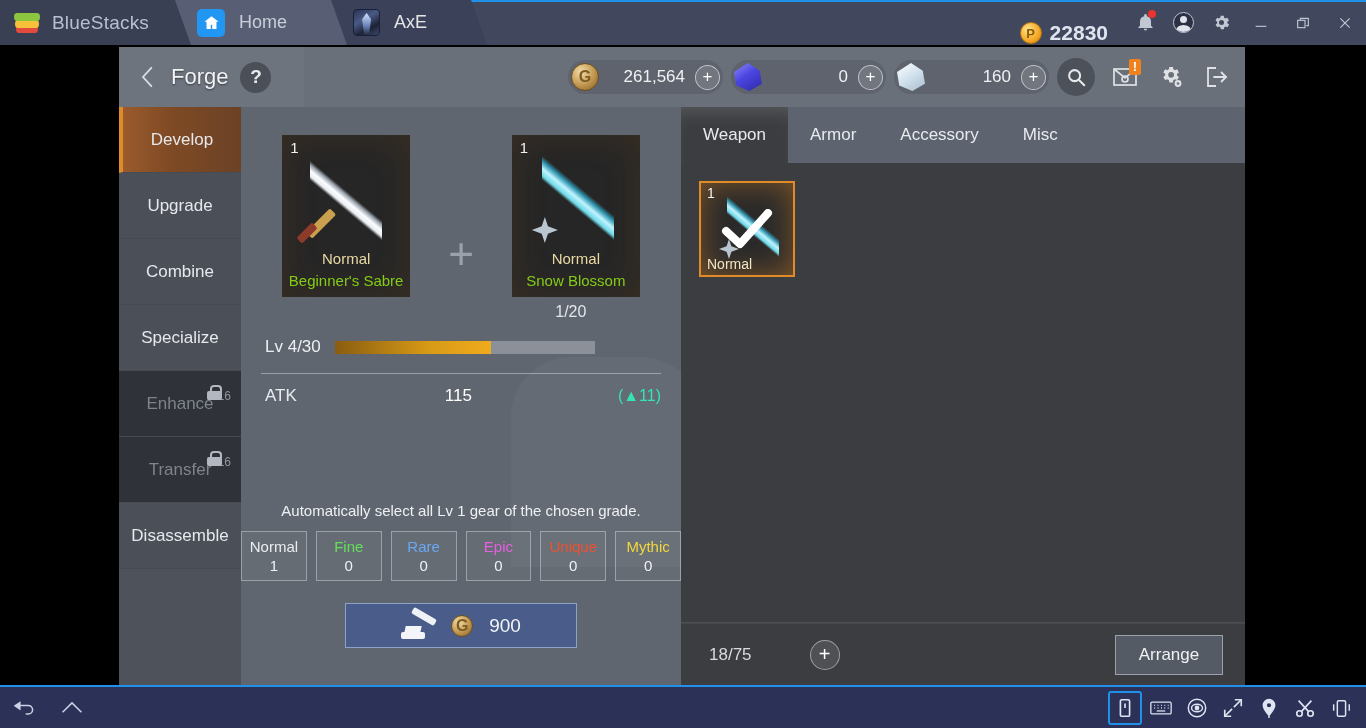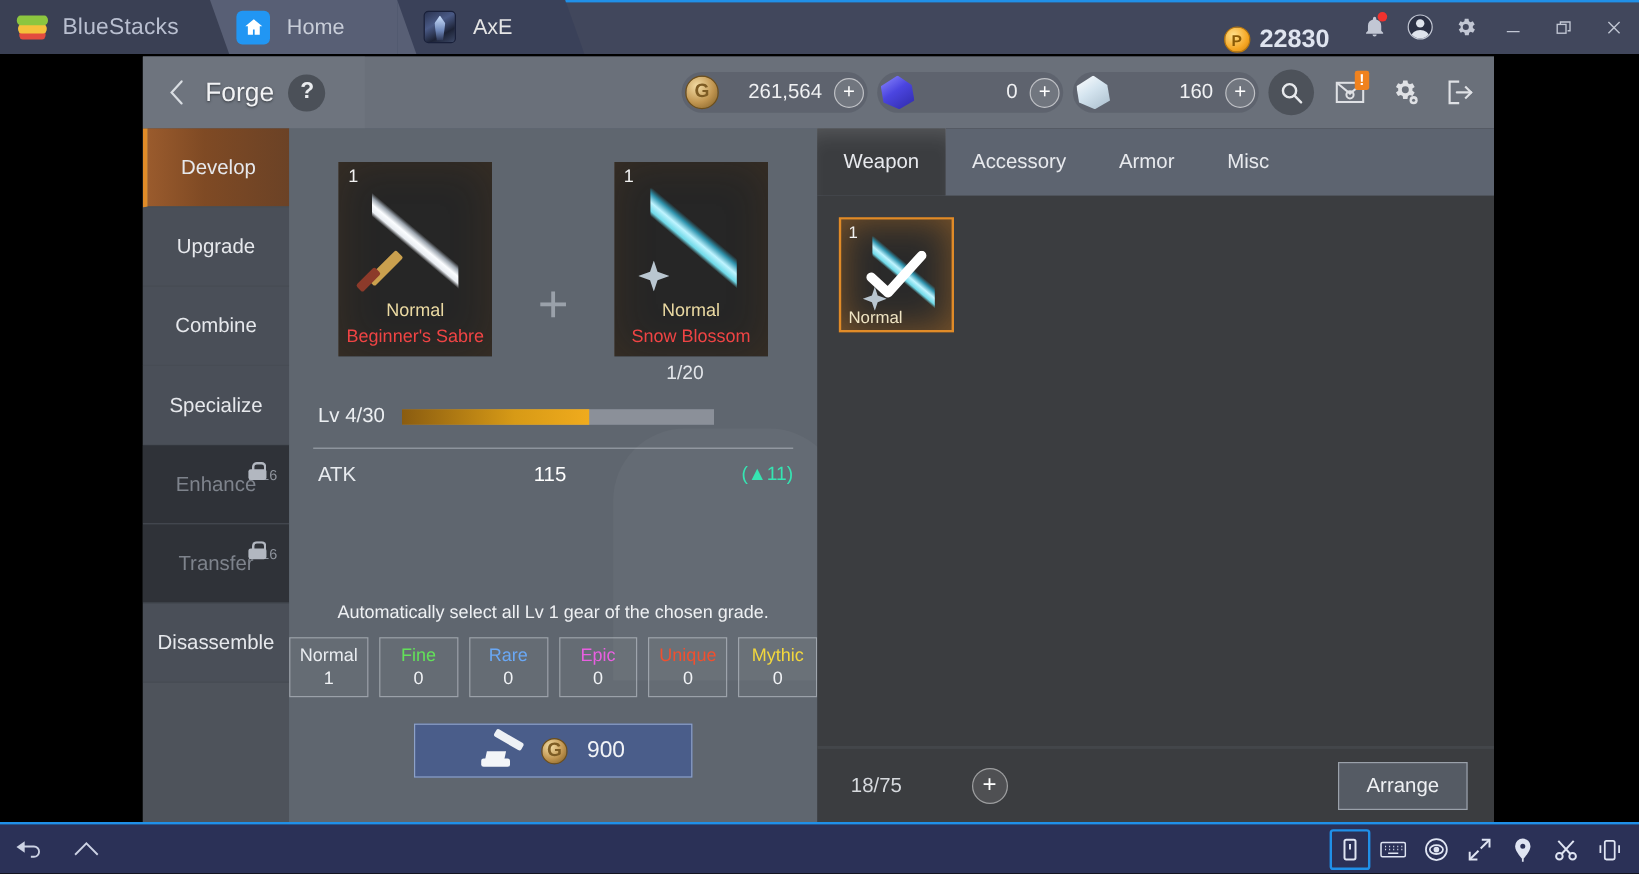--- a/index.html
+++ b/index.html
@@ -175,21 +175,21 @@
   .craft .bgblob{position:absolute;right:-20px;top:250px;width:190px;height:210px;background:rgba(255,255,255,.035);border-radius:60px 60px 0 0;}
   .cards { display:flex; align-items:flex-start; justify-content:center; padding-top: 28px; gap: 38px; }
   .card {
     width: 128px; height: 162px; background:#262626; position: relative;
     display:flex; flex-direction:column; align-items:center; justify-content:flex-end;
     padding-bottom: 8px; box-shadow: inset 0 0 36px rgba(150,90,30,.18);
   }
   .card .qty { position:absolute; left:8px; top:4px; color:#f2f2f2; font-size:15px; }
   .card .art { position:absolute; left:0; right:0; top:10px; height: 112px; }
   .card .grade { color:#ead9a2; font-size:15px; margin-bottom: 5px; }
-  .card .nm { color:#ef4444; font-size:15px; }
+  .card .nm { color:#84cc16; font-size:15px; }
   .blade-a, .blade-b { position:absolute; }
   .blade-a {
     left: 28px; top: 16px; width: 72px; height: 82px;
     background: linear-gradient(40deg, transparent 44%, #e9edf2 47%, #fbfdff 51%, #9aa3ad 55%, transparent 58%);
     transform: rotate(0deg);
   }
   .hilt-a { position:absolute; left:22px; top:74px; width:34px; height:9px; background:#caa04e; transform:rotate(-45deg); border-radius:2px;}
   .grip-a { position:absolute; left:14px; top:84px; width:22px; height:8px; background:#8c3a2a; transform:rotate(-45deg); border-radius:2px;}
   .blade-b {
     left: 30px; top: 12px; width: 72px; height: 86px;
@@ -524,24 +524,24 @@
         <span class="forge-cost">900</span>
       </div>
     </div>
 
     <div class="inv">
       <div class="inv-tabs">
         <div class="inv-tab active">
             <span>Weapon</span>
           </div>
         <div class="inv-tab">
-            <span>Accessory</span>
+            <span>Armor</span>
           </div>
         <div class="inv-tab">
-            <span>Armor</span>
+            <span>Accessory</span>
           </div>
         <div class="inv-tab">
             <span>Misc</span>
           </div>
       </div>
 
       <div class="inv-body">
         <div class="inv-grid">
           <div class="inv-slot">
             <span class="qty">1</span>

